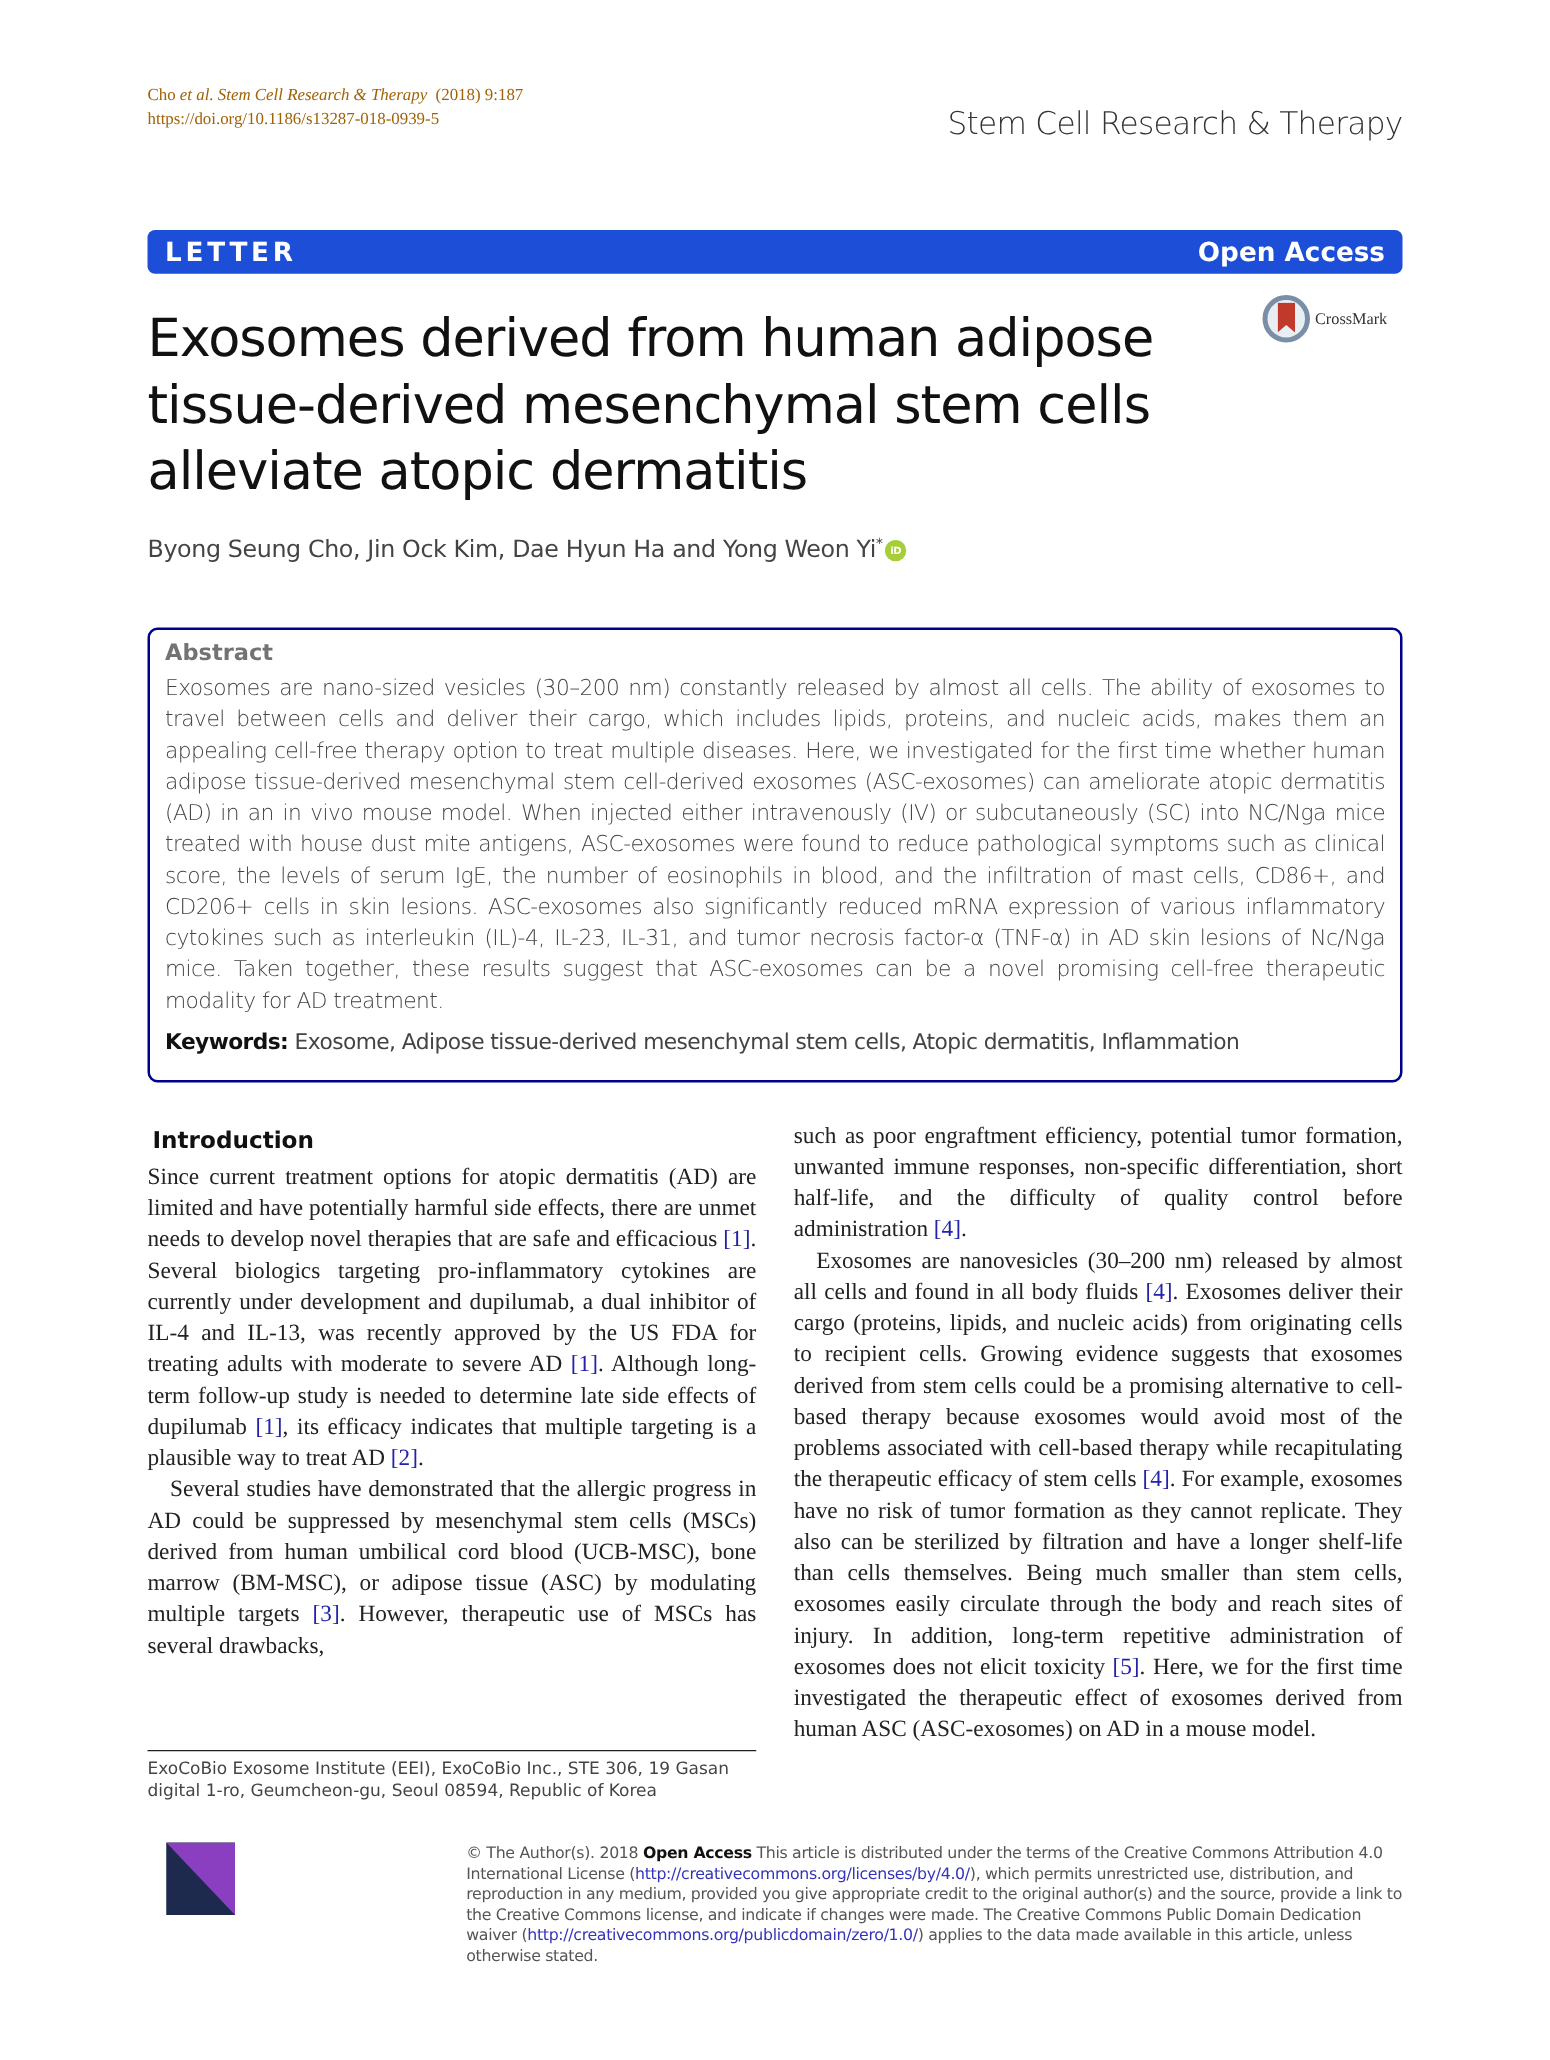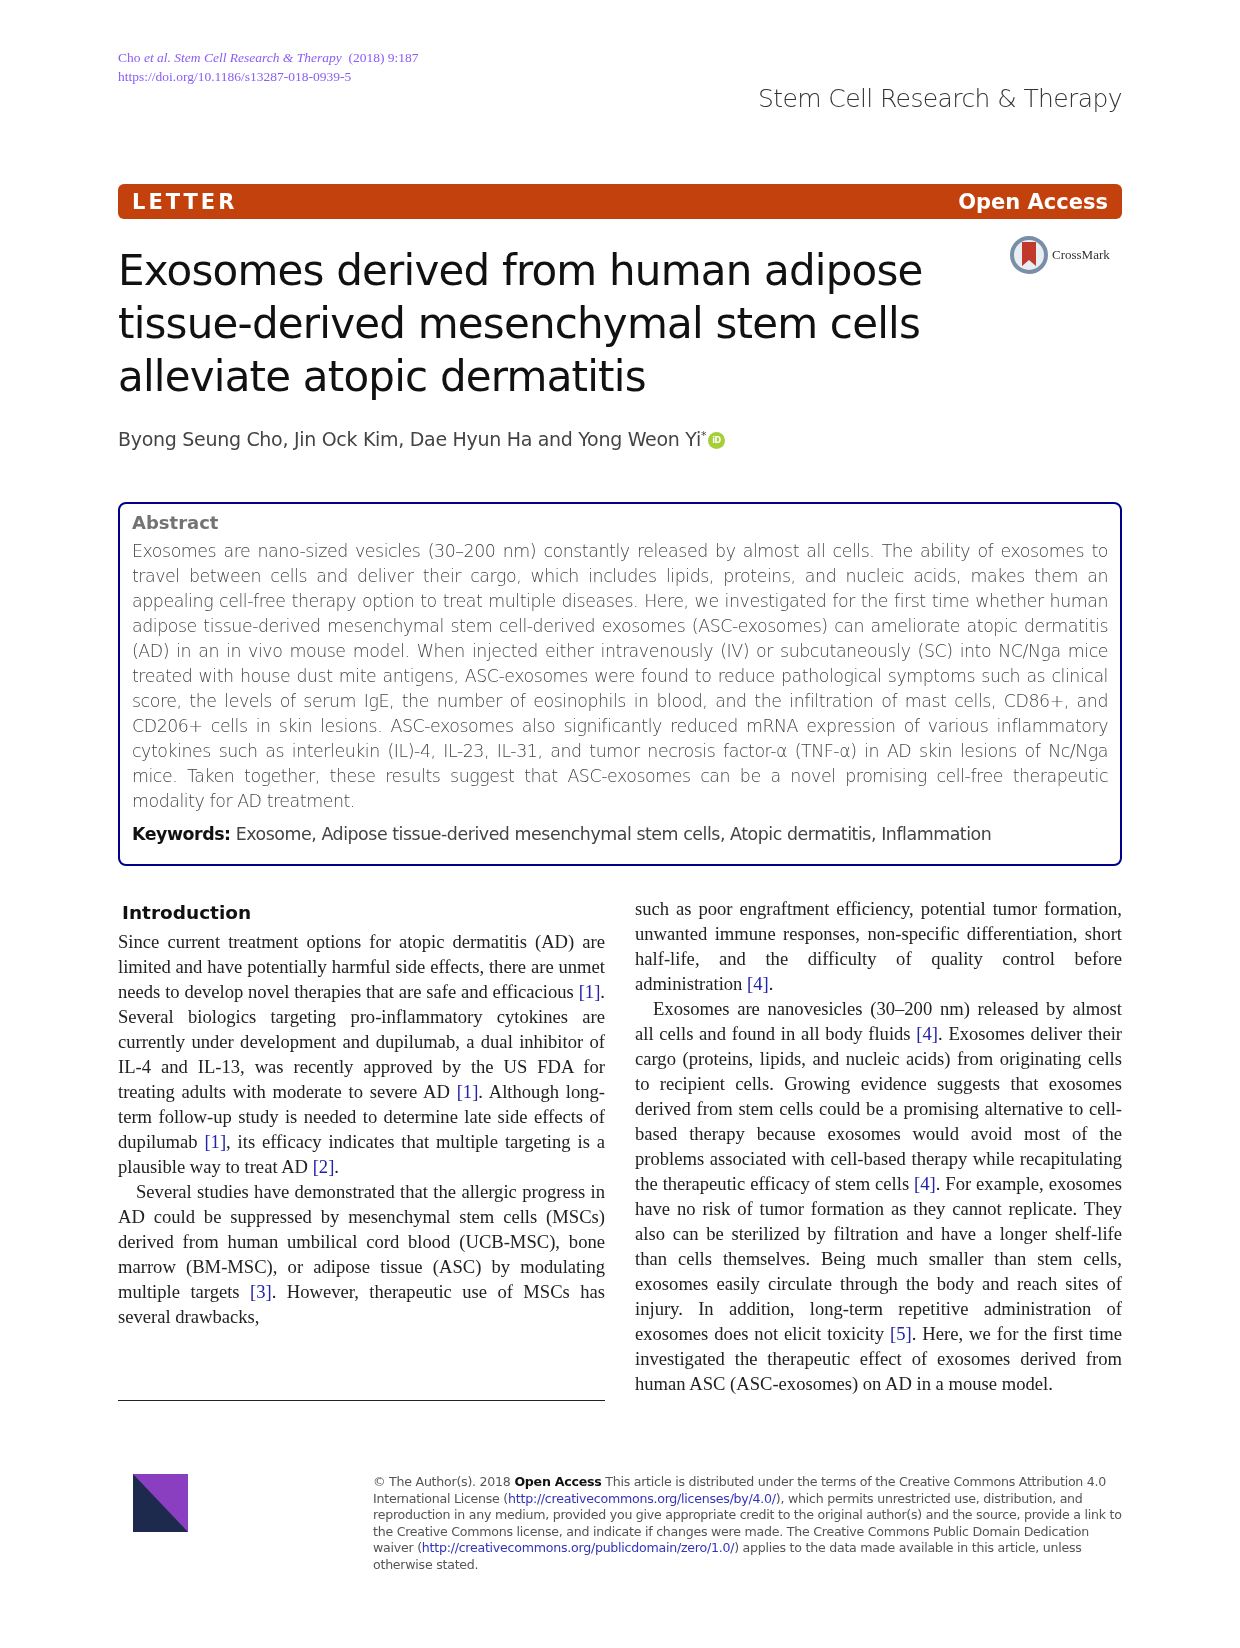--- a/index.html
+++ b/index.html
@@ -1,23 +1,23 @@
 <!DOCTYPE html>
 <html><head>
 <meta charset="utf-8">
 <style>
   html, body { margin: 0; padding: 0; background: #ffffff; }
   body { width: 1240px; height: 1648px; position: relative; overflow: hidden; color: #222; }
   .abs { position: absolute; }
 
-  #running-head { left: 118px; top: 48px; font-size: 13.5px; line-height: 19px; color: #8b5cf6; }
+  #running-head { left: 118px; top: 66px; font-size: 13.5px; line-height: 19px; color: #a16207; }
   #running-head i { font-style: italic; }
   #journal-name { right: 118px; top: 84px; font-size: 25px; letter-spacing: -0.6px; color: #333; font-family: "DejaVu Sans", sans-serif; font-weight: 300; }
 
-  #banner { left: 118px; top: 184px; width: 1004px; height: 35px; background: #c2410c; border-radius: 6px; color: #fff;
+  #banner { left: 118px; top: 184px; width: 1004px; height: 35px; background: #1d4ed8; border-radius: 6px; color: #fff;
             display: flex; align-items: center; justify-content: space-between; padding: 0 14px; box-sizing: border-box; }
   #banner .type { font-weight: bold; font-size: 21px; letter-spacing: 3px; font-family: "DejaVu Sans", sans-serif; }
   #banner .oa { font-weight: bold; font-size: 21px; font-family: "DejaVu Sans", sans-serif; }
 
   #title { left: 118px; top: 244px; width: 840px; font-size: 42px; line-height: 53px; color: #111; font-family: "DejaVu Sans", sans-serif; letter-spacing: -0.8px; }
   #crossmark { left: 1010px; top: 236px; display: flex; align-items: center; gap: 4px; }
   #crossmark .circ { width: 38px; height: 38px; border-radius: 50%; border: 4px solid #7a8ea8; box-sizing: border-box; background: #e9eef3; position: relative; }
   #crossmark .circ::after { content: ""; position: absolute; left: 8px; top: 2px; width: 14px; height: 24px; background: #c0392b; clip-path: polygon(0 0,100% 0,100% 100%,50% 75%,0 100%); }
   #crossmark .lbl { font-family: "Liberation Serif", serif; font-size: 13px; color: #333; }
 
@@ -98,20 +98,21 @@
   <p class="ind"><span>Several studies have demonstrated that the allergic progress in AD could be suppressed by mesenchymal stem cells (MSCs) derived from human umbilical cord blood (UCB-MSC), bone marrow (BM-MSC), or adipose tissue (ASC) by modulating multiple targets </span><span class="ref">[3]</span><span>. However, therapeutic use of MSCs has several drawbacks,</span></p>
 </div>
 
 <div id="col-right" class="abs col">
   <p><span>such as poor engraftment efficiency, potential tumor formation, unwanted immune responses, non-specific differentiation, short half-life, and the difficulty of quality control before administration </span><span class="ref">[4]</span><span>.</span></p>
   <p class="ind"><span>Exosomes are nanovesicles (30–200 nm) released by almost all cells and found in all body fluids </span><span class="ref">[4]</span><span>. Exosomes deliver their cargo (proteins, lipids, and nucleic acids) from originating cells to recipient cells. Growing evidence suggests that exosomes derived from stem cells could be a promising alternative to cell-based therapy because exosomes would avoid most of the problems associated with cell-based therapy while recapitulating the therapeutic efficacy of stem cells </span><span class="ref">[4]</span><span>. For example, exosomes have no risk of tumor formation as they cannot replicate. They also can be sterilized by filtration and have a longer shelf-life than cells themselves. Being much smaller than stem cells, exosomes easily circulate through the body and reach sites of injury. In addition, long-term repetitive administration of exosomes does not elicit toxicity </span><span class="ref">[5]</span><span>. Here, we for the first time investigated the therapeutic effect of exosomes derived from human ASC (ASC-exosomes) on AD in a mouse model.</span></p>
 </div>
 
 <div id="footnote-rule" class="abs"></div>
 <div id="footnote" class="abs">
+  <div>ExoCoBio Exosome Institute (EEI), ExoCoBio Inc., STE 306, 19 Gasan digital 1-ro, Geumcheon-gu, Seoul 08594, Republic of Korea</div>
 </div>
 
 <div id="bmc-logo" class="abs">
   <div class="sq"></div>
   <div class="tri"></div>
 </div>
 
 <div id="license" class="abs"><span>© The Author(s). 2018 </span><b>Open Access</b><span> This article is distributed under the terms of the Creative Commons Attribution 4.0 International License (</span><span class="lnk">http://creativecommons.org/licenses/by/4.0/</span><span>), which permits unrestricted use, distribution, and reproduction in any medium, provided you give appropriate credit to the original author(s) and the source, provide a link to the Creative Commons license, and indicate if changes were made. The Creative Commons Public Domain Dedication waiver (</span><span class="lnk">http://creativecommons.org/publicdomain/zero/1.0/</span><span>) applies to the data made available in this article, unless otherwise stated.</span></div>
 
 </body></html>

